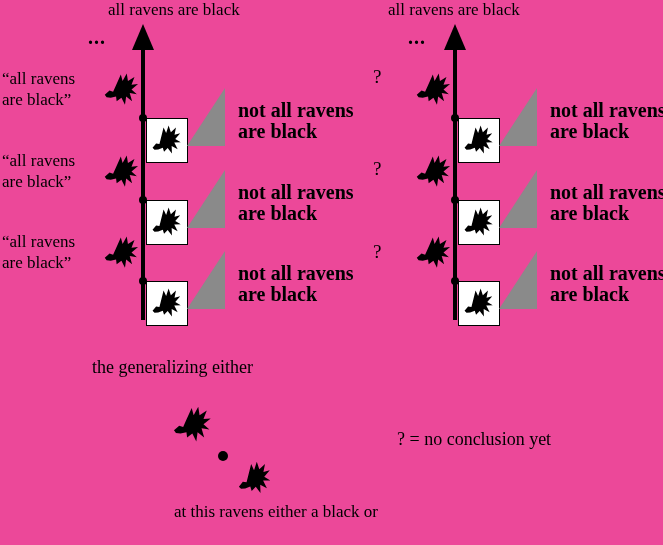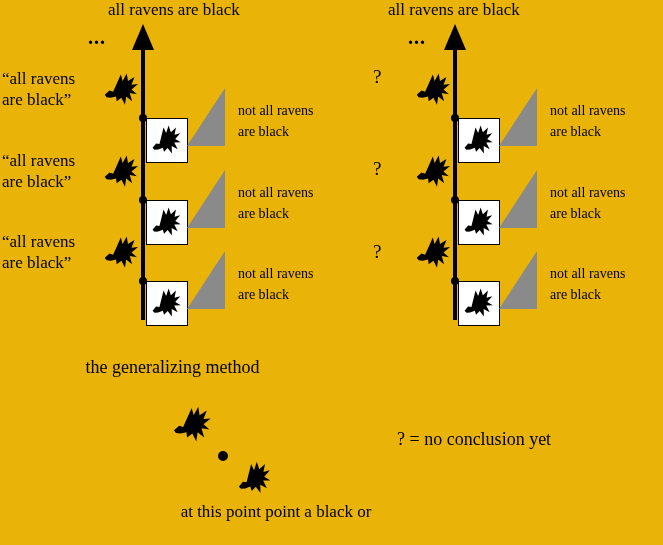--- a/index.html
+++ b/index.html
@@ -1,18 +1,18 @@
 <!DOCTYPE html>
 <html style="--cone: #8a8a8a; --ink: #000000;"><head>
 <meta charset="utf-8">
 <style>
   * { margin:0; padding:0; box-sizing:border-box; }
   html,body { background:#ffffff; }
   body { font-family:"Liberation Serif", serif; color:#000; }
-  .canvas { position:relative; width:663px; height:545px; background:#eab308; overflow:hidden;padding-left:12px; }
+  .canvas { position:relative; width:663px; height:545px; background:#ec4899; overflow:hidden;padding-left:12px; }
   .canvas > * { position:absolute; }
 
   .title { font-size:17px; white-space:nowrap; }
   .ellipsis { font-size:20px; font-weight:bold; letter-spacing:1px; line-height:14px; }
   .axis { width:4px; background:#000; }
   .arrowhead { width:0; height:0; border-left:11px solid transparent; border-right:11px solid transparent; border-bottom:26px solid #000; }
 
   .q-label { font-size:17px; line-height:21px; white-space:nowrap; }
   .q-mark { font-size:19px; }
 
@@ -25,21 +25,21 @@
   .obs-box { width:42px; height:45px; background:#fff; border:1px solid #000;
              display:flex; align-items:center; justify-content:center; }
   .obs-box .raven { width:34px; height:34px; }
   .raven.lone-black { width:42px; height:42px; }
   .raven.lone-white { width:38px; height:38px; }
   .raven.level-black { width:38px; height:38px; }
 
   .cone { width:38px; height:58px; background:var(--cone,#8a8a8a);
           clip-path:polygon(0 100%,100% 0,100% 100%); }
 
-  .branch-text { font-size:14px; line-height:21px; white-space:nowrap; }
+  .branch-text { font-size:20px; line-height:21px; white-space:nowrap;font-weight:bold; }
   .caption { font-size:18px; text-align:center; }
   .legend { font-size:18px; white-space:nowrap;text-align:center; }
   .note { font-size:17px; line-height:19px; text-align:center; }
 </style>
 </head>
 <body>
 
 <div class="canvas">
 
   <svg width="0" height="0" style="position:absolute" aria-hidden="true">
@@ -117,21 +117,21 @@
           <use href="#raven"></use>
         </svg>
       </span>
   </div>
   <div class="cone" style="left:187px; top:251px;"></div>
   <div class="branch-text" style="left:238px; top:263px;">
     <div>not all ravens</div>
     <div>are black</div>
   </div>
 
-  <div class="caption" style="left:70px; top:357px; width:205px;">the generalizing method</div>
+  <div class="caption" style="left:70px; top:357px; width:205px;">the generalizing either</div>
 
   <div class="title" style="left:388px; top:0px;">all ravens are black</div>
   <div class="ellipsis" style="left:408px; top:30px;">...</div>
   <div class="arrowhead" style="left:444px; top:24px;"></div>
   <div class="axis" style="left:453px; top:46px; height:274px;"></div>
 
   <div class="q-label q-mark" style="left:373px; top:66px;">?</div>
   <span class="raven black level-black" style="left:415px; top:71px;">
       <svg viewBox="0 0 64 64">
         <use href="#raven"></use>
@@ -198,18 +198,18 @@
       </svg>
     </span>
   <span class="bigdot" style="left:218px; top:451px;"></span>
   <span class="raven white lone-white" style="left:236px; top:460px;">
       <svg viewBox="0 0 64 64">
         <use href="#raven"></use>
       </svg>
     </span>
 
   <div class="note" style="left:150px; top:502px; width:252px;">
-    <div>at this point point a black or</div>
+    <div>at this ravens either a black or</div>
   </div>
 
   <div class="legend" style="left:397px; top:429px;">? = no conclusion yet</div>
 
 </div>
 
 </body></html>

